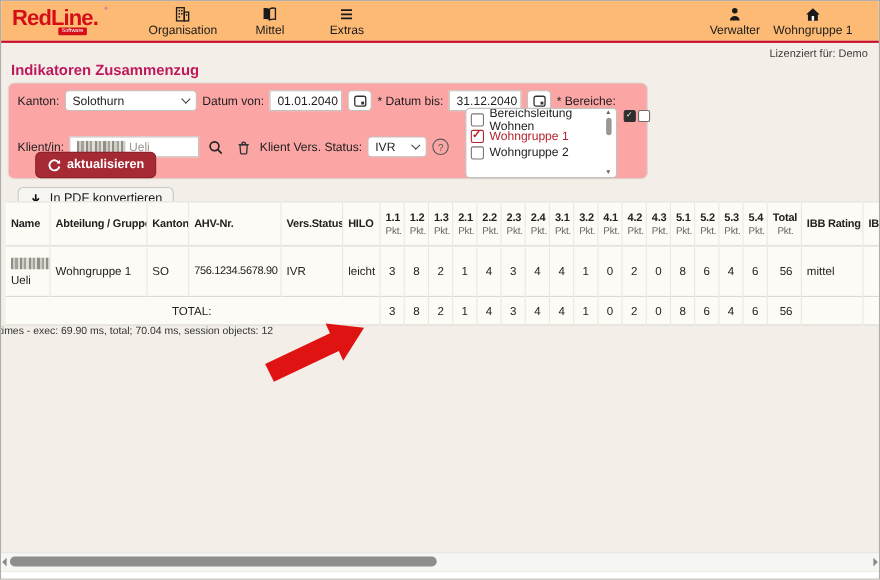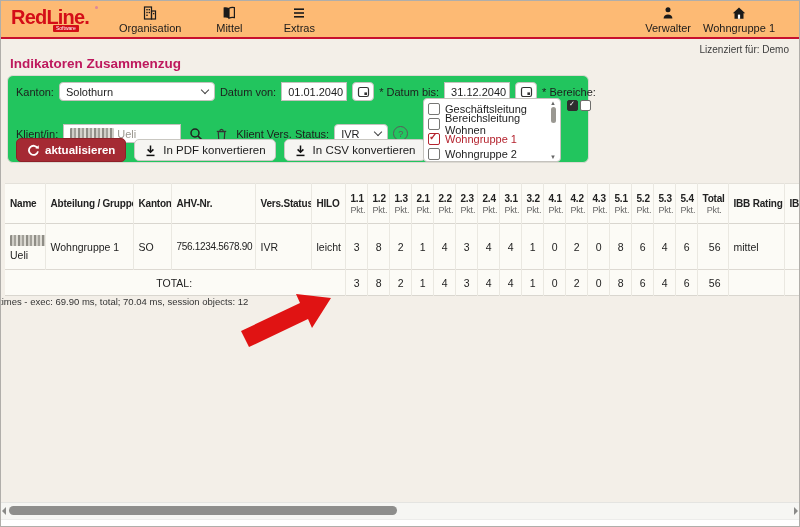--- a/index.html
+++ b/index.html
@@ -9,35 +9,35 @@
 
   
   #topbar{position:absolute;top:0;left:0;right:0;height:36px;background:#fdba74;
           display:flex;align-items:center;}
   #redline-rule{position:absolute;top:36px;left:0;right:0;height:2px;background:#c8102e;}
   .logo{position:relative;margin-left:10px;width:92px;height:30px;cursor:pointer;}
   .logo-text{color:#d40d17;font-weight:800;font-size:20px;letter-spacing:-0.8px;line-height:26px;}
   .logo-sub{position:absolute;left:42px;top:21px;background:#d40d17;color:#fff;
             font-size:5px;line-height:1;padding:1px 3px;border-radius:1px;}
   .logo-reg{position:absolute;left:84px;top:2px;width:3px;height:3px;background:#d89; border-radius:50%;}
-  .nav{display:flex;gap:26px;margin-left:16px;}
+  .nav{display:flex;gap:26px;margin-left:32px;}
   .nav-right{margin-left:auto;margin-right:24px;display:flex;gap:12px;}
   .nav-item{display:flex;flex-direction:column;align-items:center;cursor:pointer;min-width:44px;}
   .nav-item svg{display:block;}
   .nav-label{font-size:11px;color:#1b1b1b;margin-top:1px;white-space:nowrap;}
 
   
   .license{position:absolute;top:43px;right:10px;font-size:10px;color:#3c3c3c;}
   .page-title{position:absolute;top:55px;left:9px;font-size:13.5px;font-weight:bold;color:#be185d;}
 
   
-  .panel{position:absolute;left:6px;top:74px;width:582px;height:88px;background:#22c55e;
+  .panel{position:absolute;left:6px;top:74px;width:582px;height:88px;background:#fca5a5;
          border:1px solid #dcd9d2;border-radius:6px;box-sizing:border-box;font-size:11px;color:#1d1d1d;}
   .frow{position:absolute;left:8px;display:flex;align-items:center;gap:5px;white-space:nowrap;}
-  .frow.r1{top:6px;}  .frow.r2{top:28px;} .frow.r3{top:48px;} .frow.r4{top:62px;gap:8px;}
+  .frow.r1{top:6px;}  .frow.r2{top:28px;} .frow.r3{top:48px;} .frow.r4{top:62px;gap:8px;flex-direction:column;}
   .flabel{color:#1d1d1d;}
   .sel{display:inline-flex;align-items:center;justify-content:space-between;border:1px solid #c4c2bd;
        border-radius:4px;height:19px;padding:0 6px;background:#fff;gap:8px;cursor:pointer;box-sizing:border-box;}
   .chev{width:5px;height:5px;border-right:1.4px solid #444;border-bottom:1.4px solid #444;
         transform:rotate(45deg);margin-top:-3px;flex:none;}
   .inp{border:1px solid #c4c2bd;border-radius:0;height:19px;padding:0 6px;display:inline-flex;
        align-items:center;background:#fff;box-sizing:border-box;gap:3px;}
   .icon-btn{width:22px;height:19px;border:1px solid #c4c2bd;border-radius:4px;display:inline-flex;
             align-items:center;justify-content:center;background:#fff;cursor:pointer;box-sizing:border-box;}
   .plain-btn{display:inline-flex;align-items:center;justify-content:center;width:20px;height:19px;cursor:pointer;}
@@ -171,21 +171,21 @@
 
   <div class="license">
     <span>Lizenziert für:</span> <span>Demo</span>
   </div>
 
   <div class="page-title">Indikatoren Zusammenzug</div>
 
   <div class="panel">
     <div class="frow r1">
       <span class="flabel">Kanton:</span>
-      <span class="sel" style="width:156px">
+      <span class="sel" style="width:120px">
         <span>Solothurn</span>
         <span class="chev"></span>
       </span>
       <span class="flabel">Datum von:</span>
       <span class="inp" style="width:66px">
         <span>01.01.2040</span>
       </span>
       <span class="icon-btn">
         <svg width="13" height="13" viewBox="0 0 13 13">
           <rect x="1.5" y="2.5" width="10" height="9" rx="1.8" fill="none" stroke="#333" stroke-width="1.2"></rect>
@@ -254,24 +254,20 @@
           <line x1="6.5" y1="1.5" x2="6.5" y2="8"></line>
             <polyline points="3.6,5.4 6.5,8.3 9.4,5.4"></polyline>
             <line x1="2.5" y1="11.4" x2="10.5" y2="11.4"></line>
         </svg>
         <span>In CSV konvertieren</span>
       </span>
     </div>
 
     <div class="lb">
       <div class="lb-items">
-          <div class="lb-item">
-            <span class="cb"></span>
-            <span class="lb-label">Geschäftsleitung</span>
-          </div>
           <div class="lb-item">
             <span class="cb"></span>
             <span class="lb-label">Bereichsleitung Wohnen</span>
           </div>
           <div class="lb-item checked">
             <span class="cb"></span>
             <span class="lb-label">Wohngruppe 1</span>
           </div>
           <div class="lb-item">
             <span class="cb"></span>

